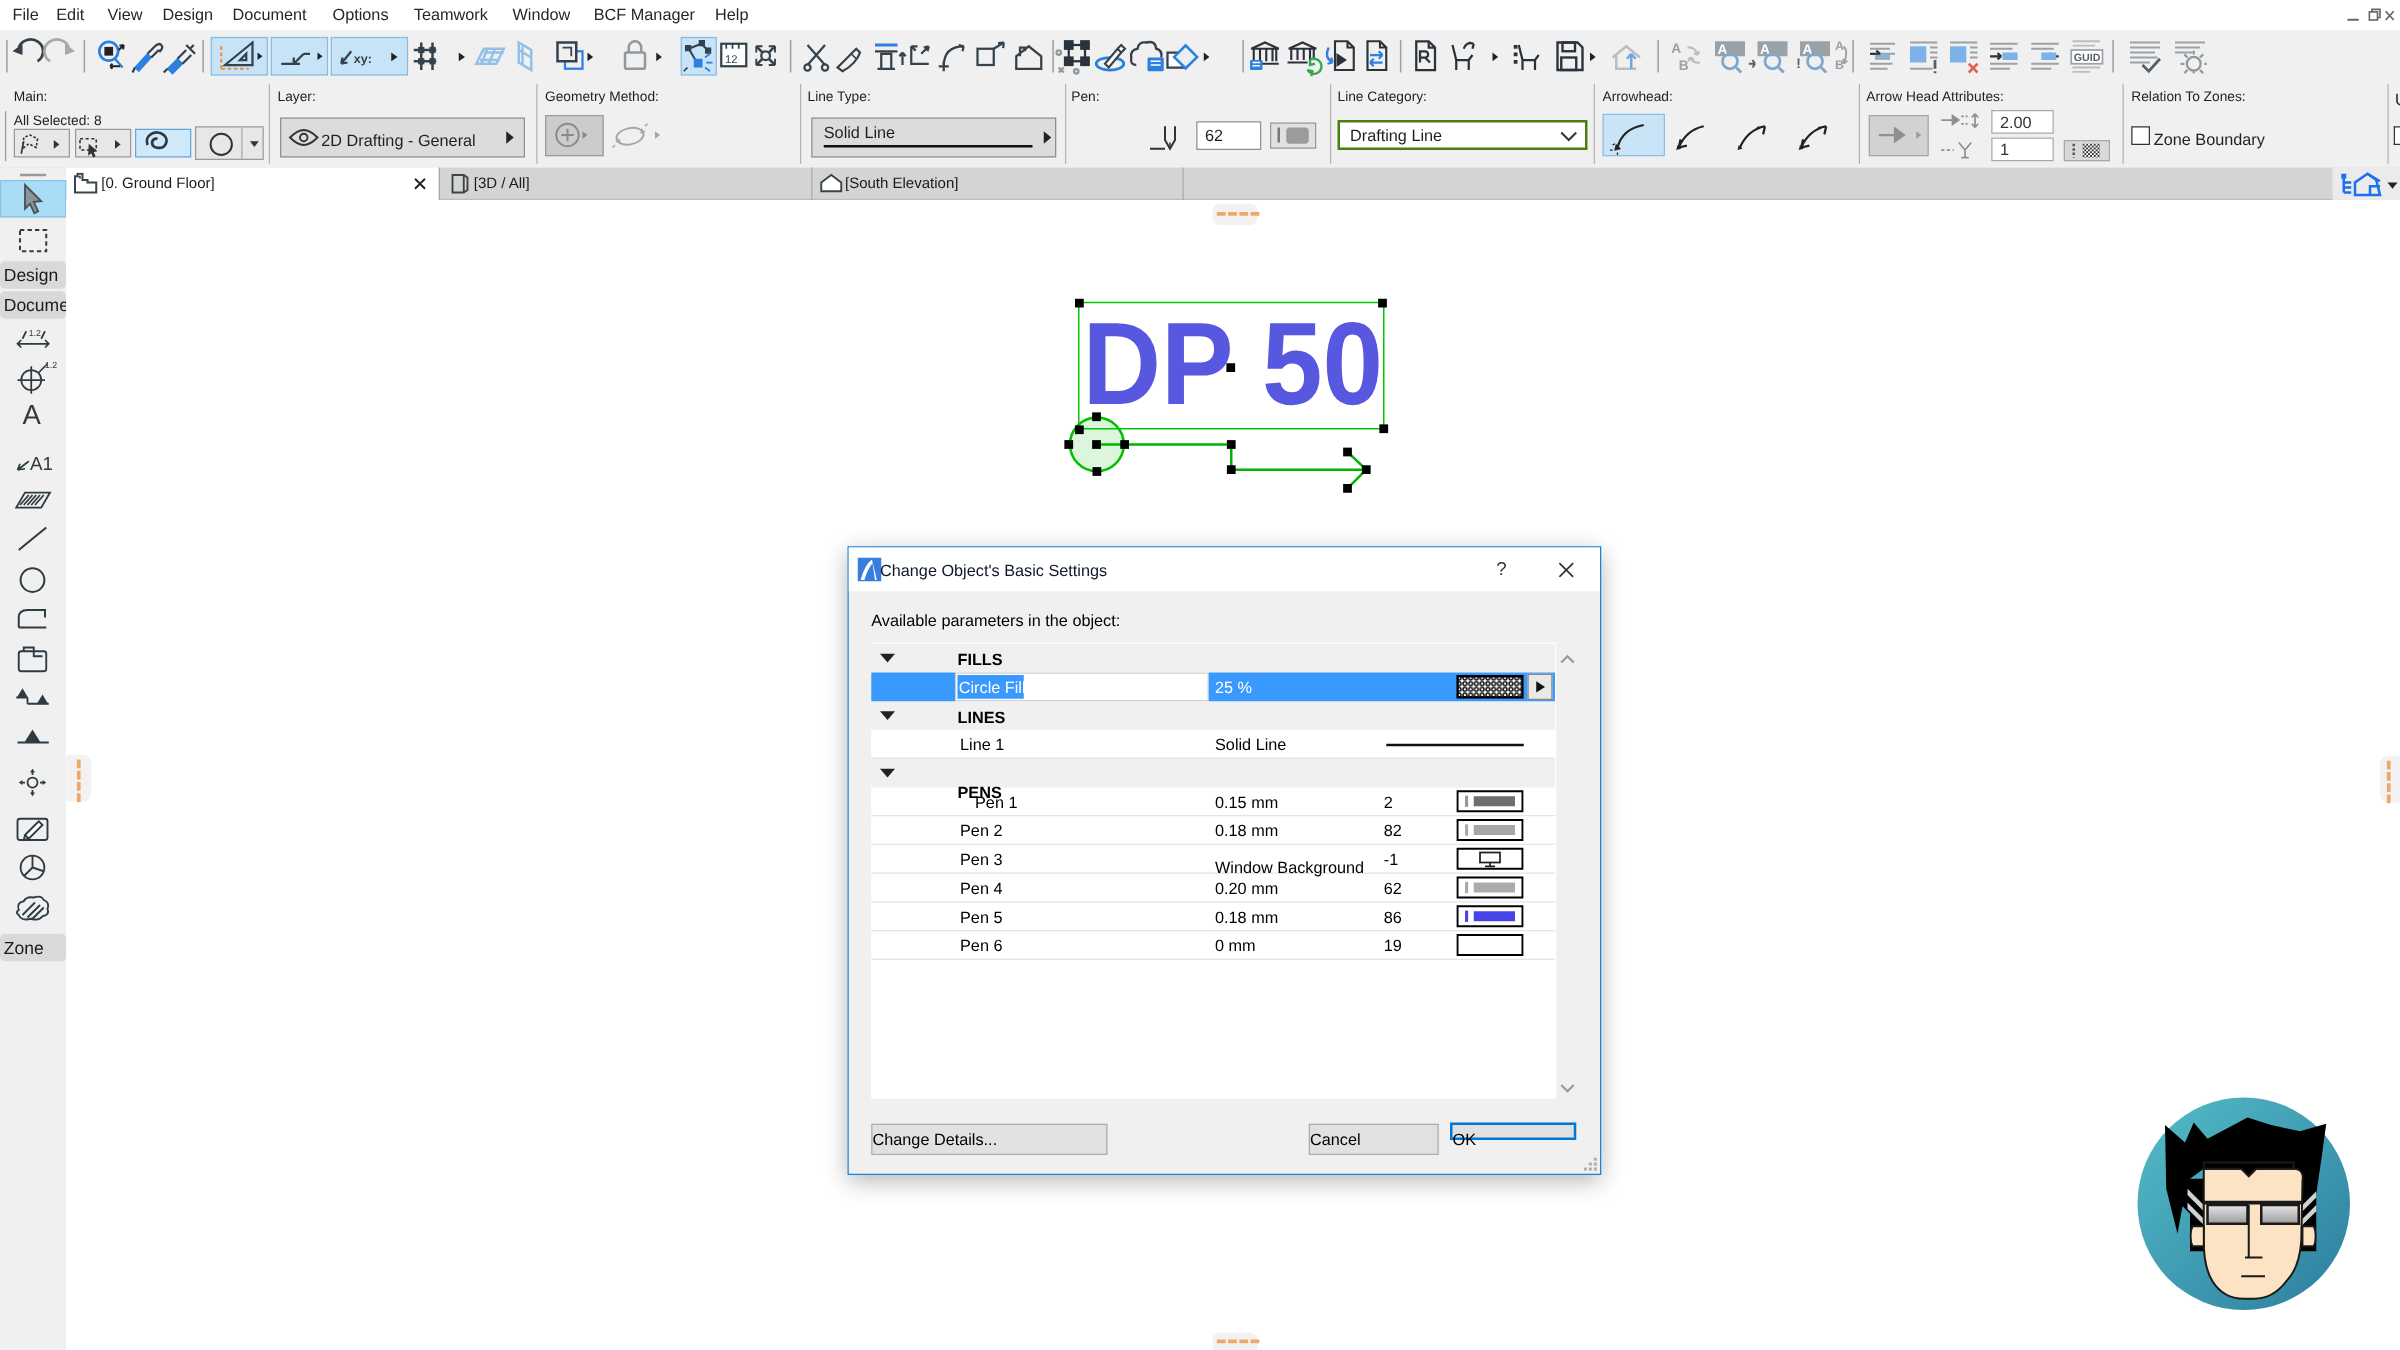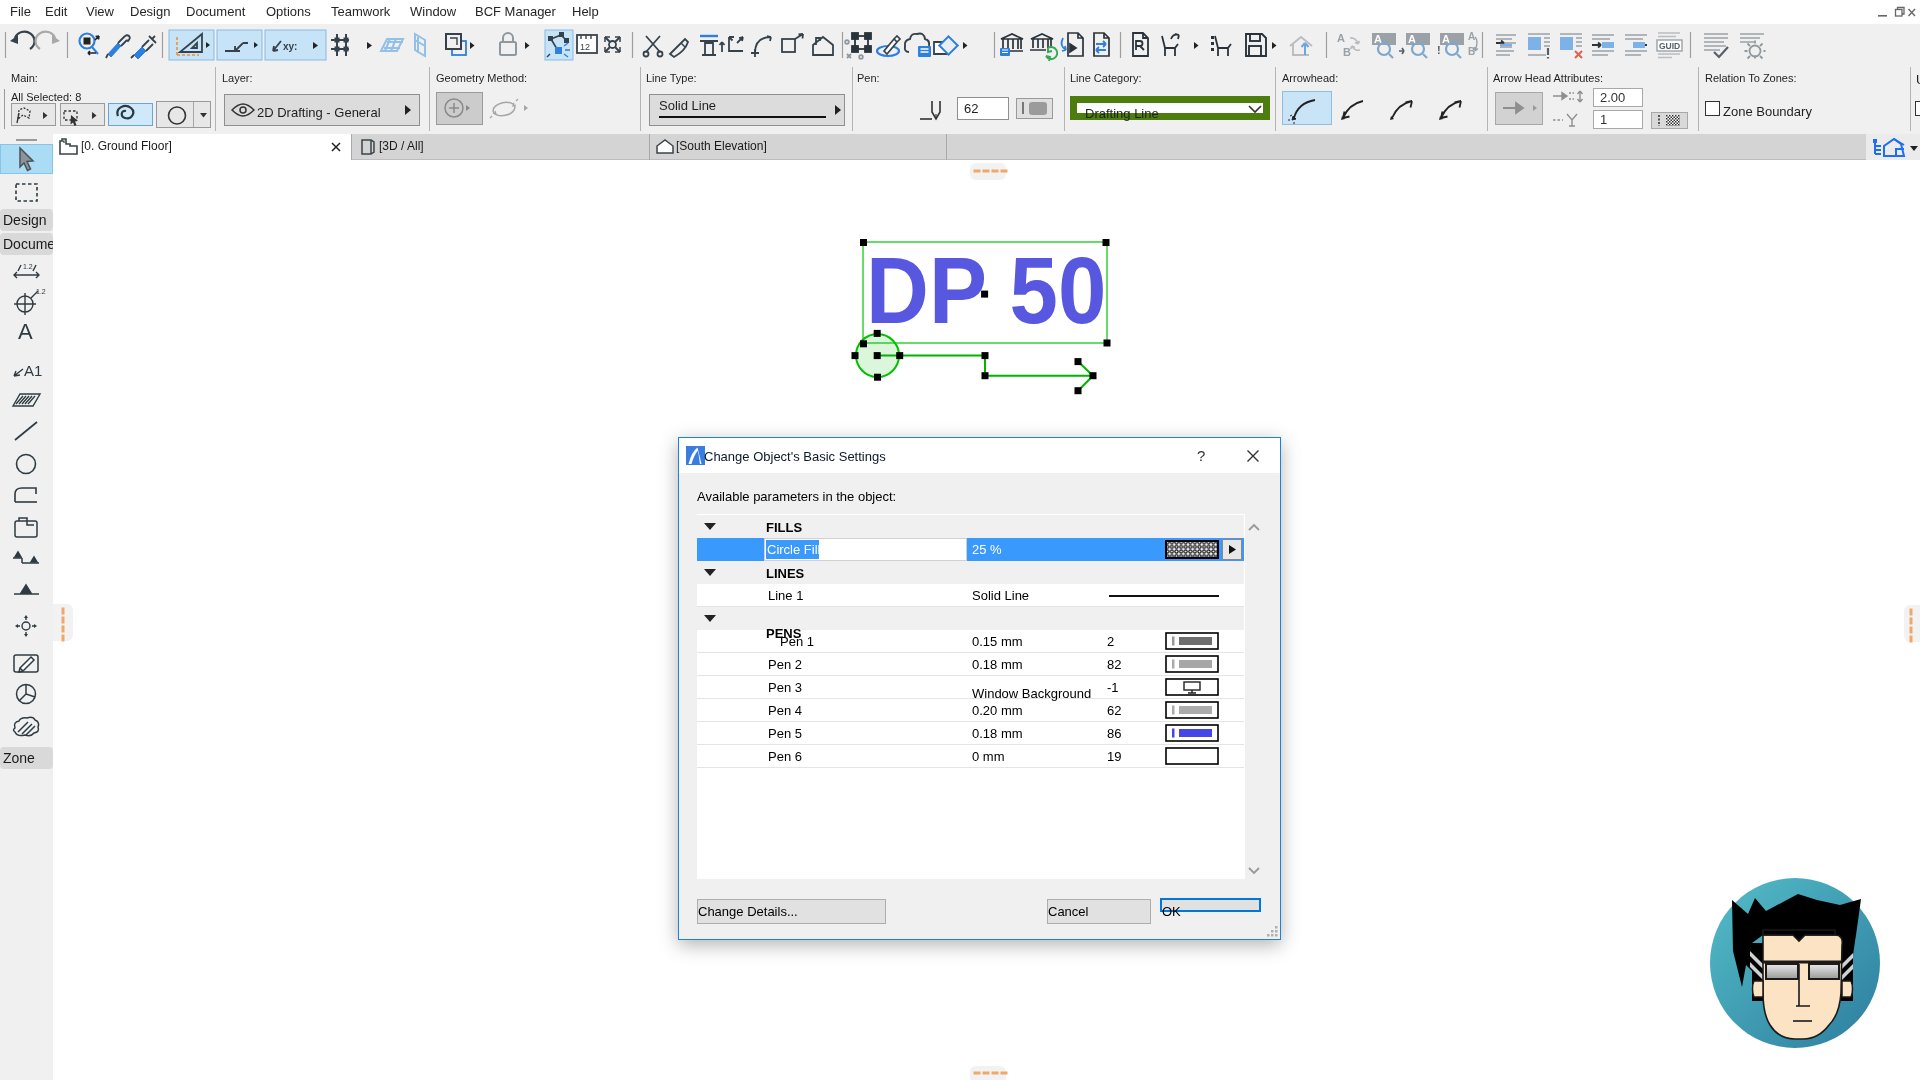--- a/index.html
+++ b/index.html
@@ -403,21 +403,21 @@
     <path d="M2 20 H14" stroke="#333" stroke-width="1.6"></path>
     <path d="M14 2 V13 L18 20 L22 13 V2" fill="none" stroke="#333" stroke-width="1.6"></path>
     <path d="M18 15 V20" stroke="#333" stroke-width="1.2"></path>
   </svg>
   <div class="abs" style="left:957px;top:32px;width:52px;height:23px;background:#fff;border:1px solid #8f8f8f;font-size:13px;padding:3px 0 0 6px">62</div>
   <div class="abs" style="left:1016px;top:33px;width:37px;height:21px;background:#e0e0e0;border:1px solid #9a9a9a"></div>
   <div class="abs" style="left:1022px;top:37px;width:2px;height:12px;background:#777"></div>
   <div class="abs" style="left:1029px;top:37px;width:18px;height:13px;background:#9b9b9b;border-radius:3px"></div>
 
   <span class="lbl" style="left:1070px">Line Category:</span>
-  <div class="abs" style="left:1070px;top:31px;width:200px;height:24px;background:#fff;border:7px solid #4d7c0f;font-size:13px;padding:3px 0 0 8px">Drafting Line</div>
+  <div class="abs" style="left:1070px;top:31px;width:200px;height:24px;background:#fff;border:2px solid #4d7c0f;font-size:13px;padding:3px 0 0 8px">Drafting Line</div>
   <svg class="abs" style="left:1248px;top:40px" width="14" height="9">
         <path d="M1 1 l6 6 l6 -6" fill="none" stroke="#333" stroke-width="1.6"></path>
       </svg>
 
   <span class="lbl" style="left:1282px">Arrowhead:</span>
   <div class="abs" style="left:1282px;top:26px;width:50px;height:34px;background:#c9e4f7;border:1px solid #8fbfe0"></div>
   <svg class="abs" style="left:1282px;top:26px" width="210" height="34" viewBox="0 0 210 34">
     <g stroke="#222" stroke-width="1.8" fill="none">
       <path d="M12 27 Q16 12 33 9"></path>
       <path d="M61 27 Q67 13 81 10 M61 27 l1.5 -6.5 M61 27 l6.5 -1.5"></path>

